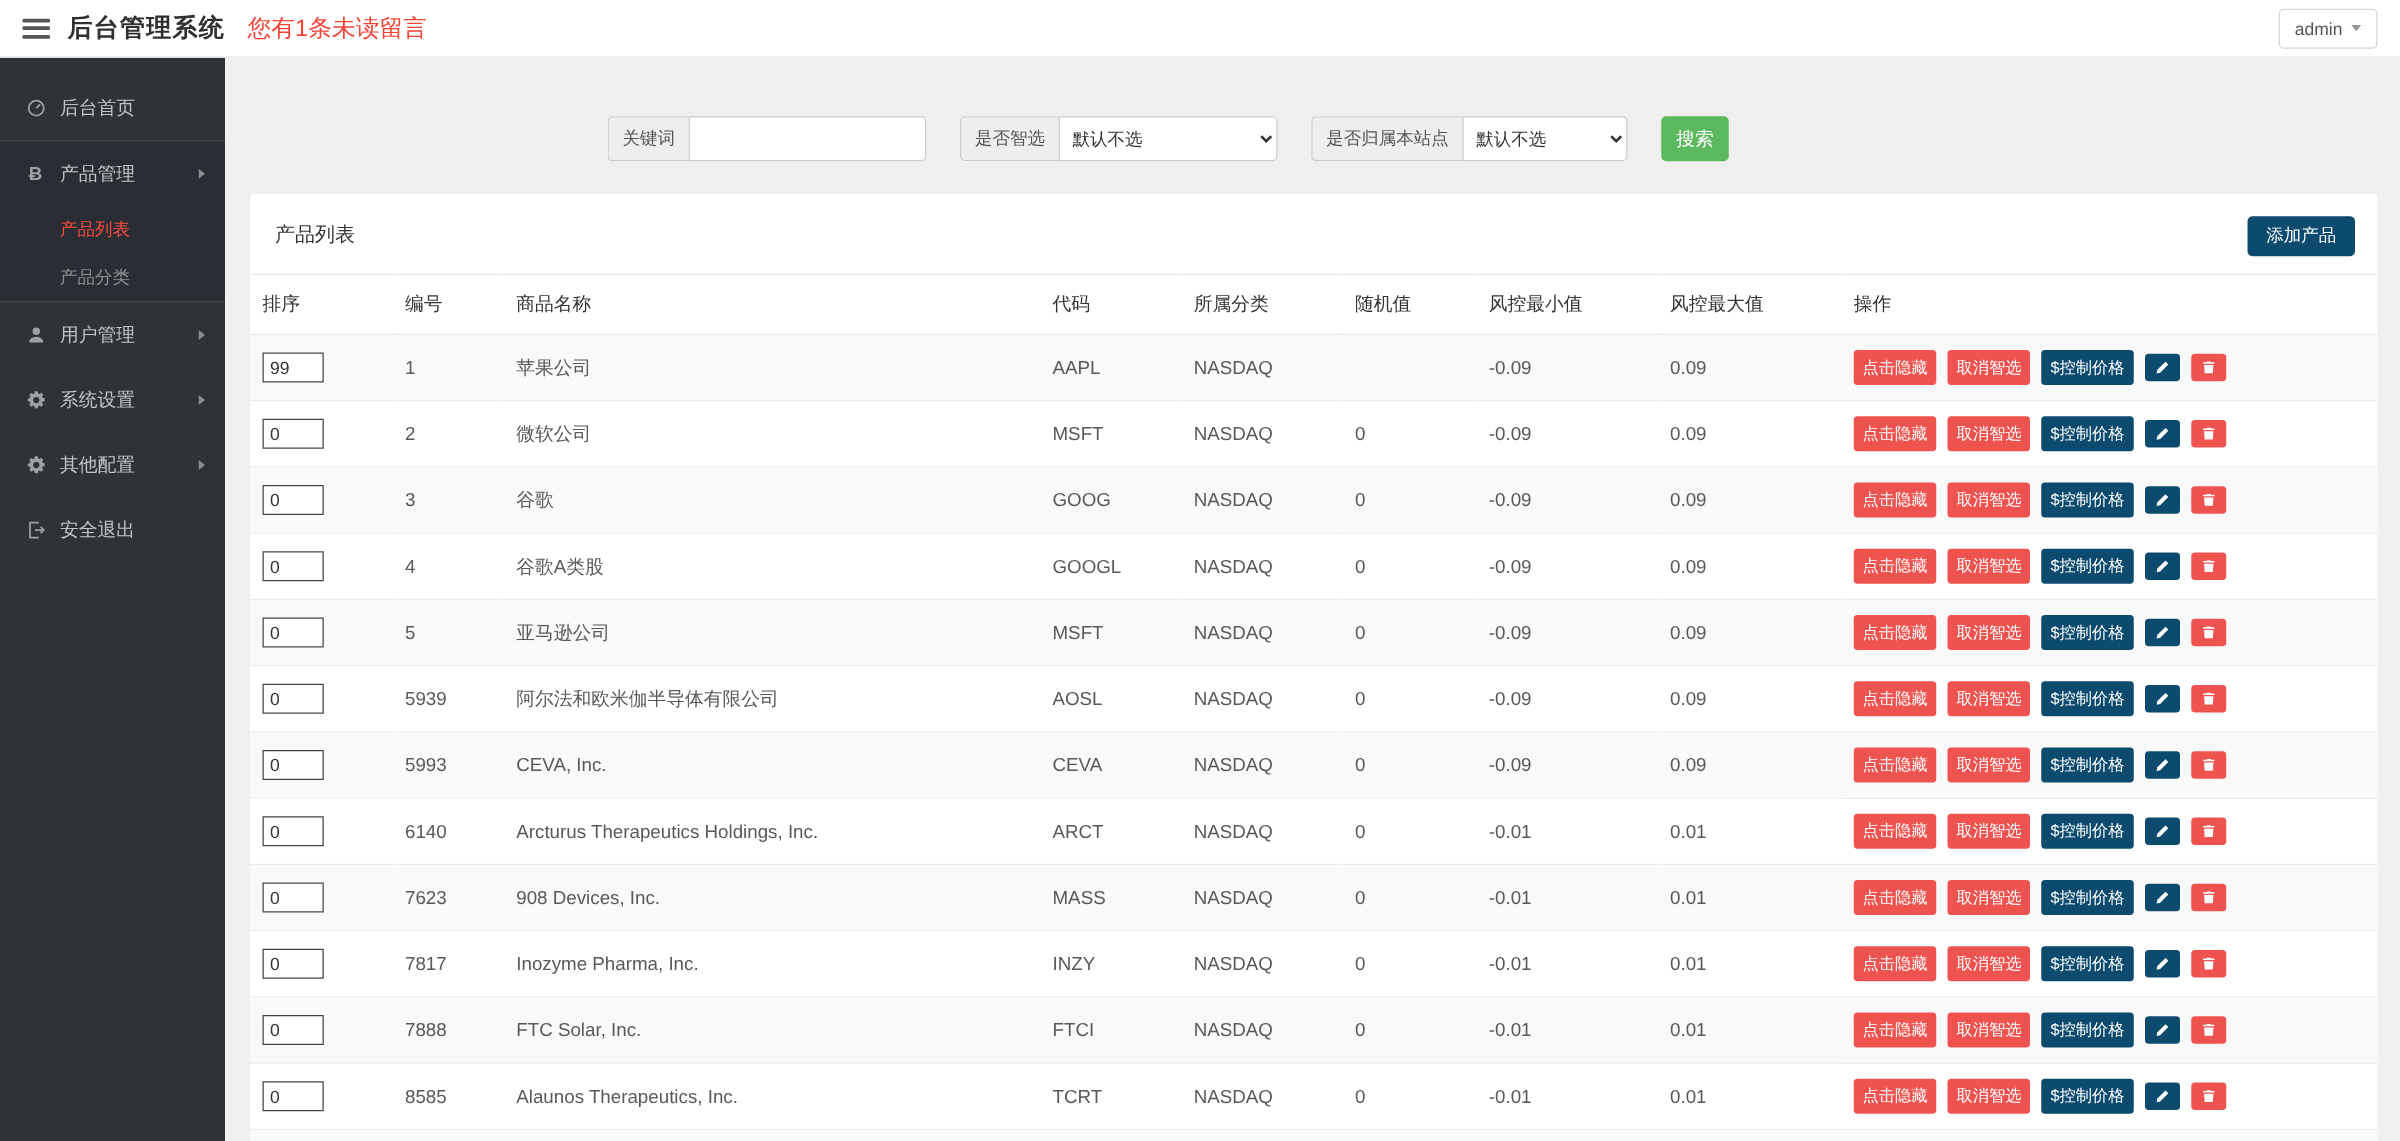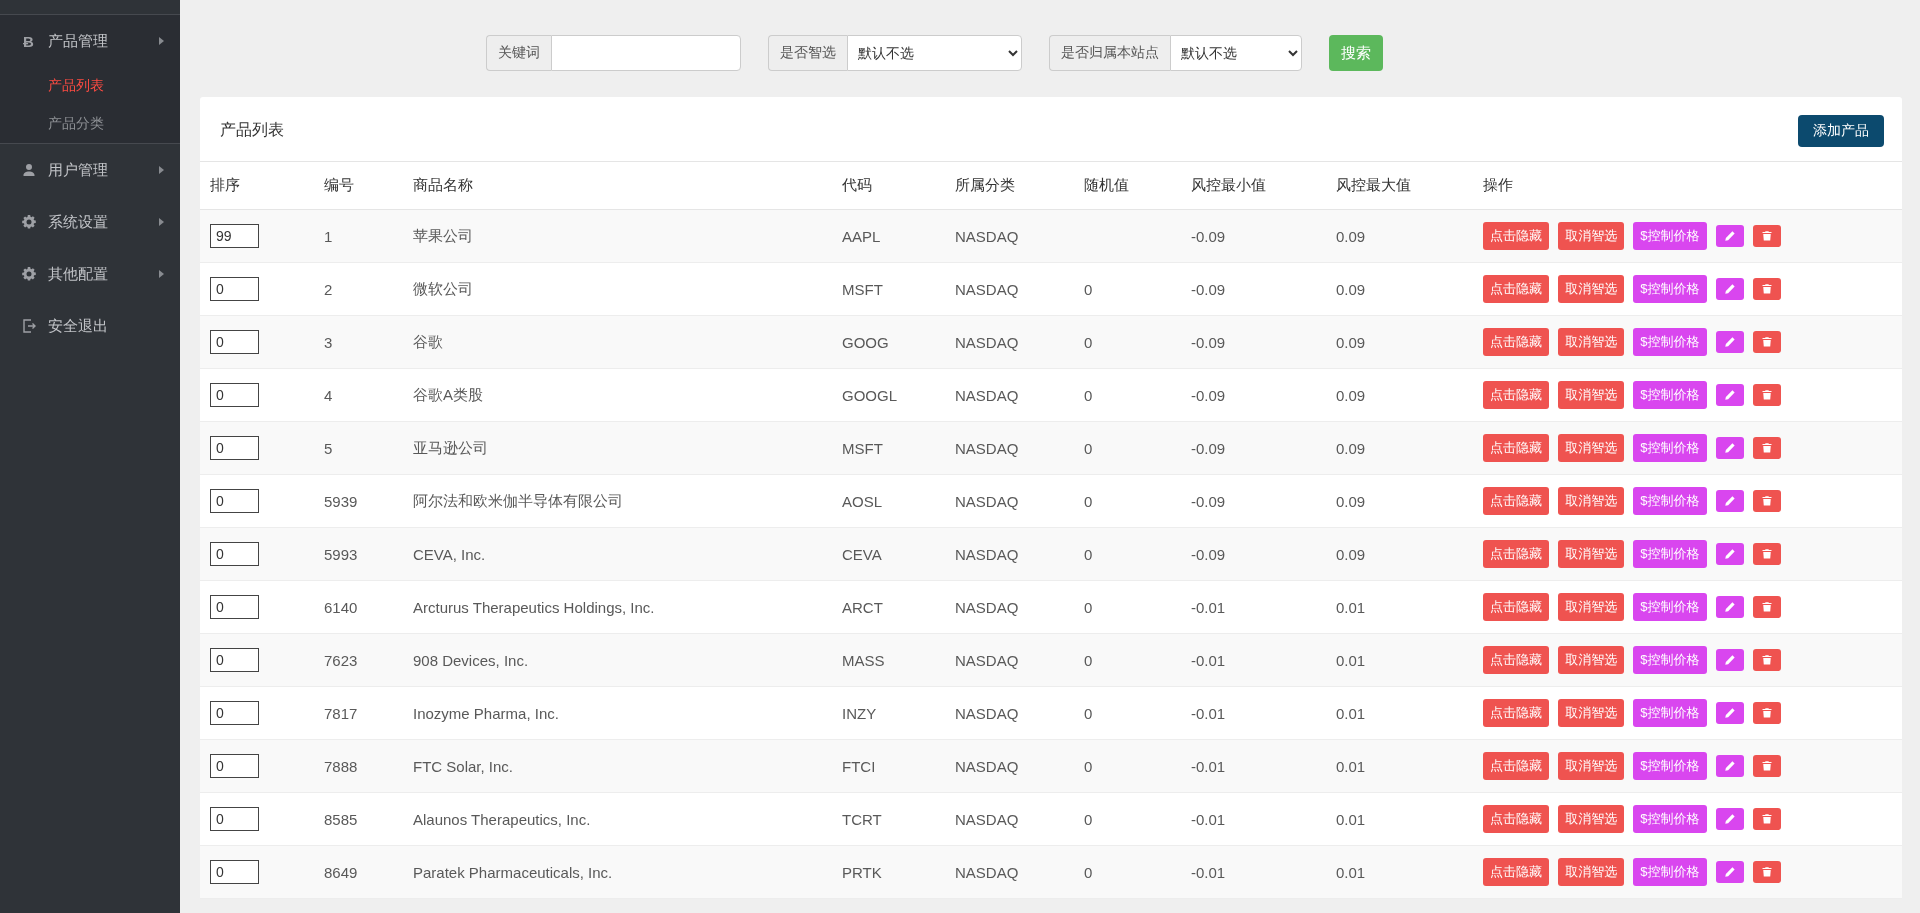--- a/index.html
+++ b/index.html
@@ -24,21 +24,21 @@
   .side-item { height:52px; display:flex; align-items:center; padding:0 16px 0 20px; font-size:15px; cursor:pointer; color:#c2c4c8; }
   .side-item .s-icon { width:17px; height:17px; margin-right:11px; color:#9ea0a5; flex-shrink:0; display:inline-flex; align-items:center; justify-content:center; }
   .side-item .s-icon svg { width:16px; height:16px; }
   .side-item .b-glyph { font-weight:bold; font-size:15px; }
   .arrow-right { width:0; height:0; border-top:4px solid transparent; border-bottom:4px solid transparent; border-left:5px solid #888b90; margin-left:auto; }
   .menu-group { background:#2a2d33; border:1px solid #46494f; border-left:none; border-right:none; }
   .sub-item { height:38px; display:flex; align-items:center; padding-left:48px; font-size:14px; color:#8f9296; cursor:pointer; }
   .sub-item.active { color:#fd4b42; }
 
   
-  .main { flex:1; overflow:hidden; }
+  .main { flex:1; overflow:hidden;margin-top:12px; }
   .search-row { display:flex; align-items:center; gap:27px; margin:35px 0 26px 306px; height:36px; }
   .igroup { display:flex; height:36px; }
   .iaddon { background:#eeeeee; border:1px solid #ccc; border-right:none; border-radius:4px 0 0 4px; padding:0 11px; font-size:14px; color:#555; display:flex; align-items:center; white-space:nowrap; }
   .igroup input { width:190px; height:36px; border:1px solid #ccc; border-radius:0 4px 4px 0; padding:0 9px; font-size:14px; background:#fff; outline:none; font-family:inherit; }
   .igroup select { height:36px; border:1px solid #ccc; border-radius:0 4px 4px 0; padding:0 6px; font-size:14px; background:#fff; color:#333; outline:none; font-family:inherit; }
   .sel-smart { width:175px; }
   .sel-site { width:132px; }
   .btn-search { height:36px; padding:0 12px; background:#5cb85c; color:#fff; border:none; border-radius:4px; font-size:15px; cursor:pointer; font-family:inherit;text-align:center; }
 
   
@@ -49,33 +49,55 @@
 
   
   table { width:100%; border-collapse:collapse; border-top:1px solid #e5e5e5; table-layout:fixed; }
   thead th { text-align:left; font-size:15px; font-weight:normal; color:#333; padding:14px 10px; border-bottom:1px solid #e5e5e5; white-space:nowrap; }
   tbody td { font-size:15px; color:#595959; padding:12px 10px; border-bottom:1px solid #ededed; white-space:nowrap; overflow:hidden; }
   tbody tr:nth-child(odd) { background:#f9f9f9; }
   .sort-input { width:49px; height:24px; border:1px solid #444; background:#fff; padding:0 5px; font-size:14px; color:#333; outline:none; font-family:inherit; }
   .td-actions { overflow:visible; }
   .btn { border:none; border-radius:3px; color:#fff; font-size:13px; padding:5px 7px; margin-right:5px; cursor:pointer; vertical-align:middle; font-family:inherit; }
   .btn-red { background:#ef5350; }
-  .btn-teal { background:#d946ef; }
+  .btn-teal { background:#0c4a6e; }
   .btn-icon { padding:5px 8px; line-height:0; }
   .btn-icon svg { width:12px; height:12px; }
 </style>
 </head>
 <body>
 
 <div class="app">
 
+  <div class="topbar">
+    <div class="hamburger">
+        <span></span>
+        <span></span>
+        <span></span>
+      </div>
+    <div class="app-title">后台管理系统</div>
+    <div class="notice">您有1条未读留言</div>
+    <div class="user-box">
+      <span>admin</span>
+      <span class="caret-down"></span>
+    </div>
+  </div>
 
   <div class="body-wrap">
 
     <div class="sidebar">
+      <div class="side-item">
+        <span class="s-icon">
+          <svg viewBox="0 0 16 16" fill="none" stroke="currentColor" stroke-width="1.5">
+              <circle cx="8" cy="8.5" r="6"></circle>
+              <path d="M8 8.5 L11 5.5"></path>
+            </svg>
+        </span>
+        <span>后台首页</span>
+      </div>
 
       <div class="menu-group">
         <div class="side-item">
           <span class="s-icon b-glyph">Ƀ</span>
           <span>产品管理</span>
           <span class="arrow-right"></span>
         </div>
         <div class="sub-item active">
           <span>产品列表</span>
         </div>

